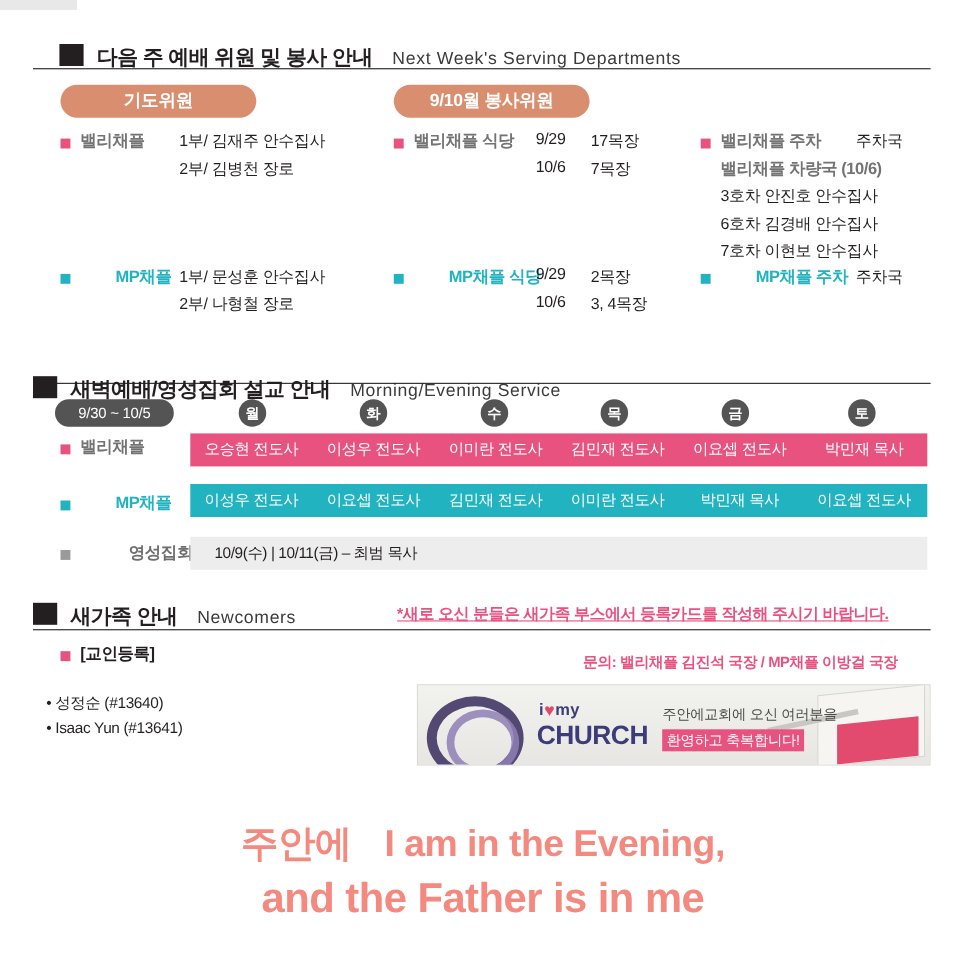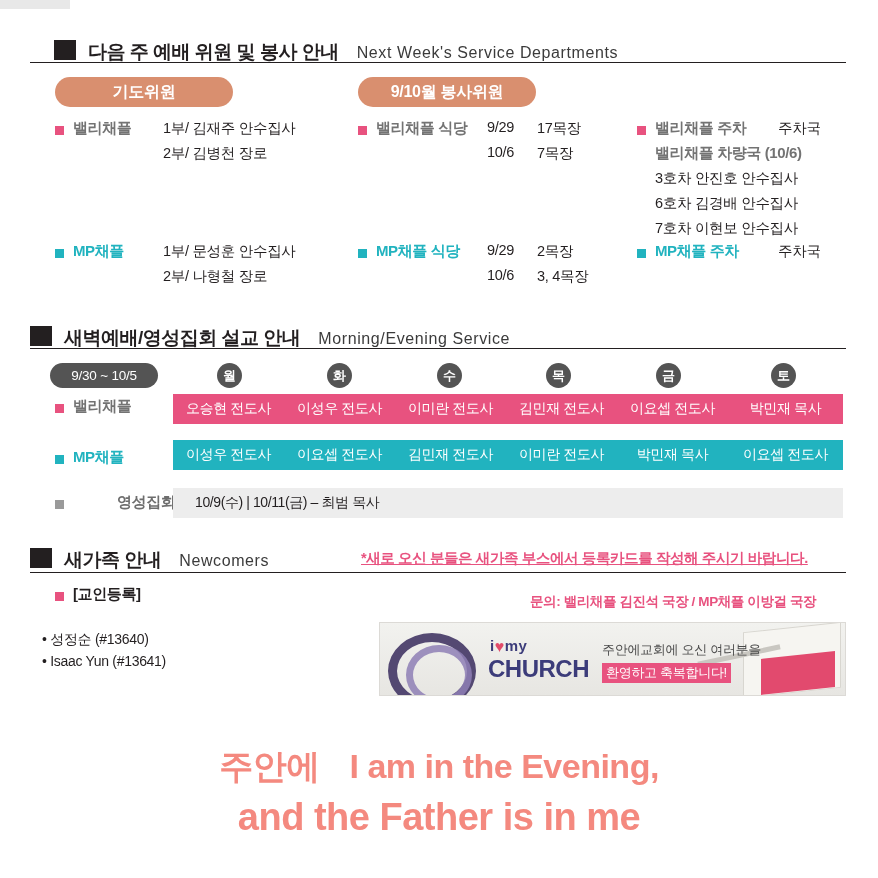--- a/index.html
+++ b/index.html
@@ -85,21 +85,21 @@
   .grayb { background: #9a9a9a; }
 
   .lbl {
     position: absolute;
     font-size: 15px;
     font-weight: bold;
     letter-spacing: -0.4px;
     white-space: nowrap;
   }
   .pinkt { color: #737373; }
-  .tealt { color: #21b3bf; }
+  .tealt { color: #21b3bf; margin-left: 32px; }
   .grayt { color: #6e6e6e; }
   .darkt { color: #231f20; }
 
   .txt {
     position: absolute;
     font-size: 14.5px;
     color: #231f20;
     letter-spacing: -0.3px;
     white-space: nowrap;
   }
@@ -286,21 +286,21 @@
 </head>
 <body>
 
 <div class="page">
 
   <div class="topbar"></div>
 
   <div class="sec-head" style="left:30px; top:38px;padding-left:24px;">
     <div class="sec-square"></div>
     <div class="sec-kr">다음 주 예배 위원 및 봉사 안내</div>
-    <div class="sec-en">Next Week's Service Departments</div>
+    <div class="sec-en">Next Week's Serving Departments</div>
   </div>
   <div class="rule" style="left:30px; top:62px; width:816px;"></div>
 
   <div class="pill" style="left:55px; top:77px; width:178px;">기도위원</div>
   <div class="pill" style="left:358px; top:77px; width:178px;">9/10월 봉사위원</div>
 
   <div class="bsq pinkb" style="left:55px; top:126px;"></div>
   <div class="lbl pinkt" style="left:73px; top:119px;">밸리채플</div>
   <div class="txt" style="left:163px; top:119px;">1부/ 김재주 안수집사</div>
   <div class="txt" style="left:163px; top:144px;">2부/ 김병천 장로</div>
@@ -329,21 +329,21 @@
   <div class="txt" style="left:778px; top:119px;">주차국</div>
   <div class="lbl pinkt" style="left:655px; top:144px;">밸리채플 차량국 (10/6)</div>
   <div class="txt" style="left:655px; top:169px;">3호차 안진호 안수집사</div>
   <div class="txt" style="left:655px; top:194px;">6호차 김경배 안수집사</div>
   <div class="txt" style="left:655px; top:219px;">7호차 이현보 안수집사</div>
 
   <div class="bsq tealb" style="left:637px; top:249px;"></div>
   <div class="lbl tealt" style="left:655px; top:242px;">MP채플 주차</div>
   <div class="txt" style="left:778px; top:242px;">주차국</div>
 
-  <div class="sec-head" style="left:30px; top:324px;text-align:center;">
+  <div class="sec-head" style="left:30px; top:340px;text-align:center;">
     <div class="sec-square"></div>
     <div class="sec-kr">새벽예배/영성집회 설교 안내</div>
     <div class="sec-en">Morning/Evening Service</div>
   </div>
   <div class="rule" style="left:30px; top:348px; width:816px;"></div>
 
   <div class="daterange" style="left:50px; top:363px; width:108px;">9/30 ~ 10/5</div>
 
   <div class="daycircle" style="left:217px; top:363px;">월</div>
   <div class="daycircle" style="left:327px; top:363px;">화</div>

